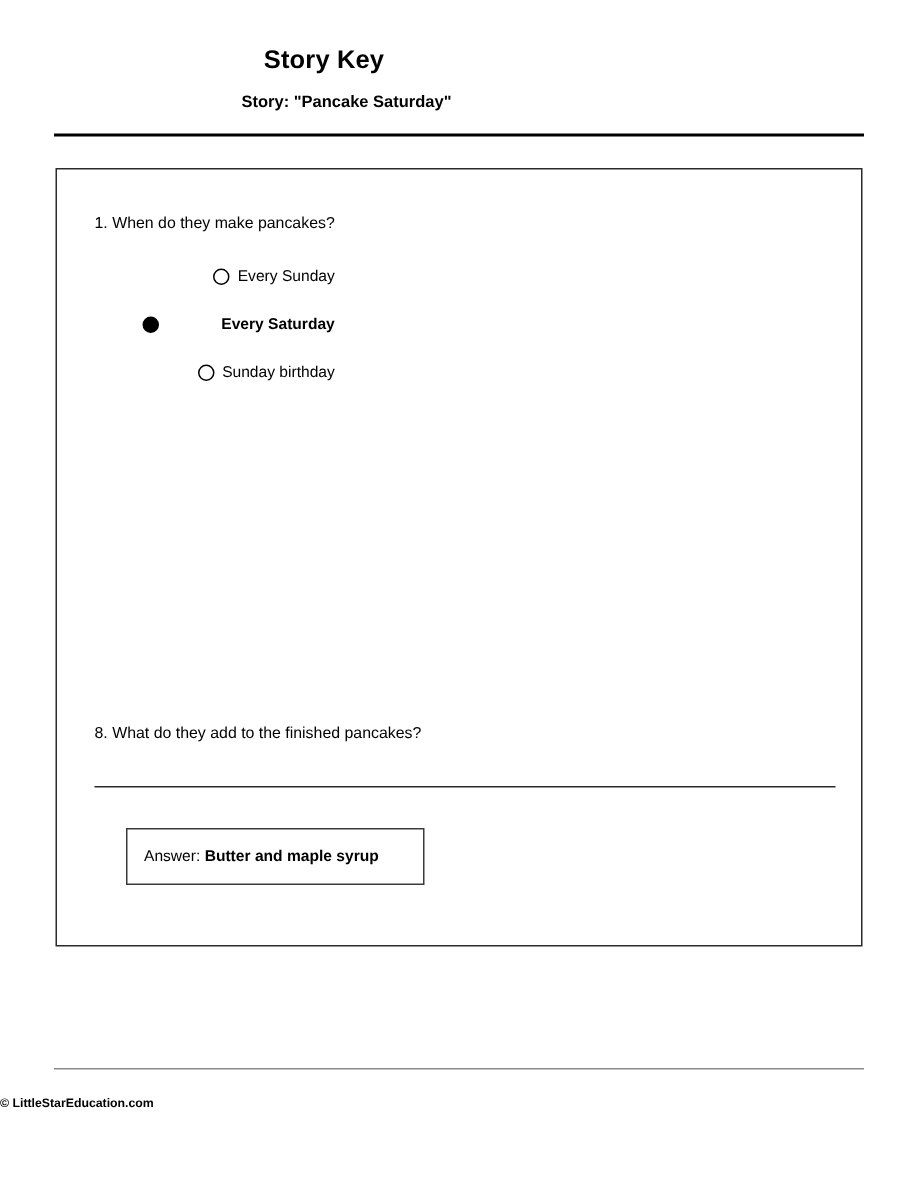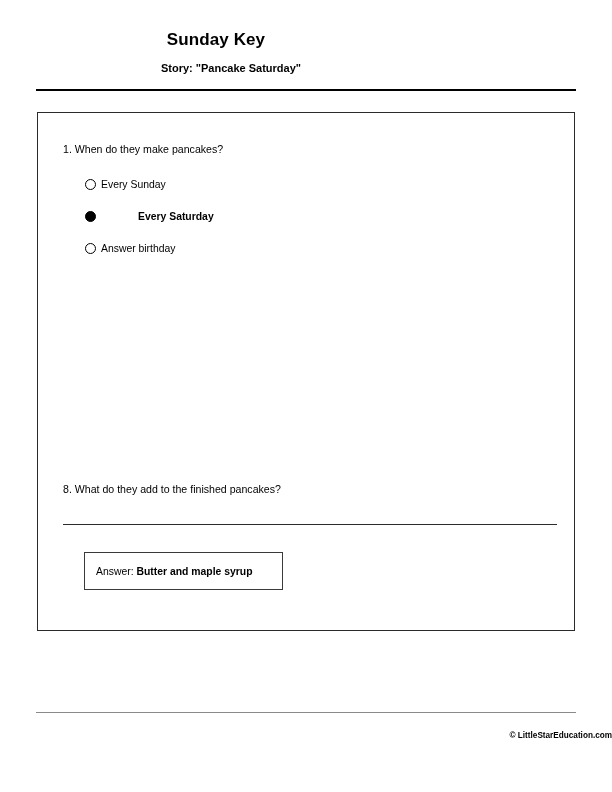--- a/index.html
+++ b/index.html
@@ -89,20 +89,21 @@
   .options {
     margin: 0;
     padding: 0;
     list-style: none;
   }
   .option-row {
     display: flex;
     align-items: center;
     height: 16px;
     margin-top: 16px;
+    justify-content: flex-end;
   }
   .option-row.first { margin-top: 20px; }
 
   .radio {
     width: 11px;
     height: 11px;
     border-radius: 50%;
     border: 1.3px solid #000000;
     box-sizing: border-box;
     background: #ffffff;
@@ -162,53 +163,53 @@
     top: 712px;
     width: 540px;
     height: 0;
     border-top: 1px solid #8a8a8a;
   }
   .footer-text {
     position: absolute;
     left: 0;
     top: 730px;
     width: 612px;
-    text-align: right;
+    text-align: left;
     font-size: 8.2px;
     font-weight: bold;
     line-height: 11px;
   }
 </style>
 </head>
 <body>
 
 <div class="page">
 
   <div class="header">
-    <h1 class="doc-title">Sunday Key</h1>
+    <h1 class="doc-title">Story Key</h1>
     <div class="doc-subtitle">Story: "Pancake Saturday"</div>
   </div>
   <div class="header-rule"></div>
 
   <div class="content-box">
 
     <div class="question-block q1">
       <p class="question-text">1. When do they make pancakes?</p>
       <ul class="options">
         <li class="option-row first">
           <span class="radio"></span>
           <span class="option-label">Every Sunday</span>
         </li>
         <li class="option-row selected">
           <span class="radio selected"></span>
           <span class="option-label">Every Saturday</span>
         </li>
         <li class="option-row">
           <span class="radio"></span>
-          <span class="option-label">Answer birthday</span>
+          <span class="option-label">Sunday birthday</span>
         </li>
       </ul>
     </div>
 
     <div class="question-block q2">
     </div>
 
     <div class="question-block q3">
       <p class="question-text">8. What do they add to the finished pancakes?</p>
     </div>

